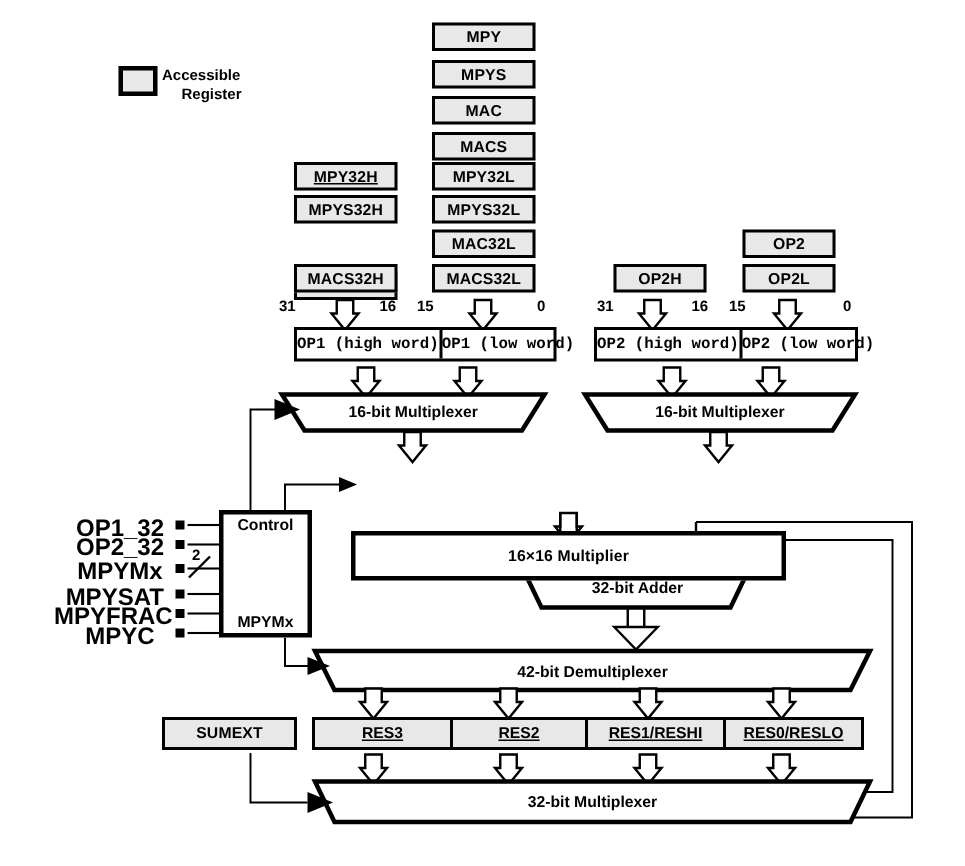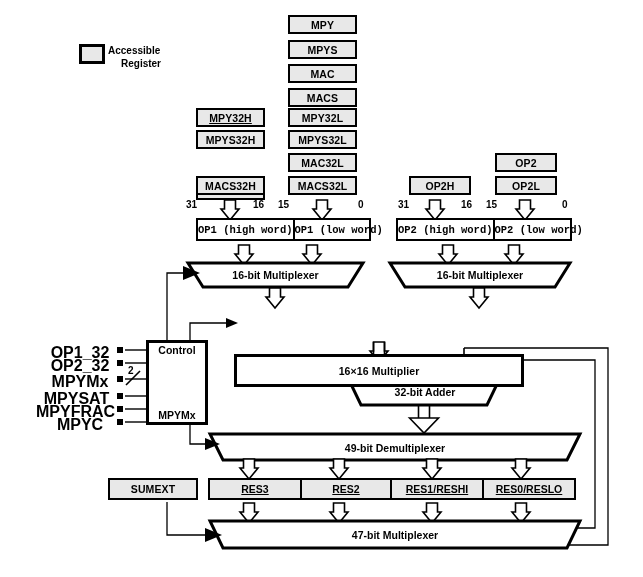--- a/index.html
+++ b/index.html
@@ -302,26 +302,26 @@
 
   <div class="pad" style="left:117px; top:393px;"></div>
   <div class="lbl sig" style="left:40px; top:390px; width:73px;">MPYSAT</div>
 
   <div class="pad" style="left:117px; top:406px;"></div>
   <div class="lbl sig" style="left:36px; top:403px; width:77px;">MPYFRAC</div>
 
   <div class="pad" style="left:117px; top:419px;"></div>
   <div class="lbl sig" style="left:47px; top:416px; width:66px;">MPYC</div>
 
-  <div class="muxlabel" style="left:210px; top:435px; width:370px; height:25px;">49-bit Demultiplexer</div>
+  <div class="muxlabel" style="left:210px; top:435px; width:370px; height:25px;">42-bit Demultiplexer</div>
 
   <div class="box" style="left:108px; top:478px; width:90px; height:22px;">SUMEXT</div>
 
   <div class="resrow" style="left:208px; top:478px; width:368px; height:22px;text-decoration:underline;">
     <div style="width:90px;">RES3</div>
     <div style="width:90px;">RES2</div>
     <div style="flex:1 1 0;">RES1/RESHI</div>
     <div style="flex:1 1 0;">RES0/RESLO</div>
   </div>
 
-  <div class="muxlabel" style="left:210px; top:522px; width:370px; height:26px;">47-bit Multiplexer</div>
+  <div class="muxlabel" style="left:210px; top:522px; width:370px; height:26px;">32-bit Multiplexer</div>
 
 </div>
 
 </body></html>

